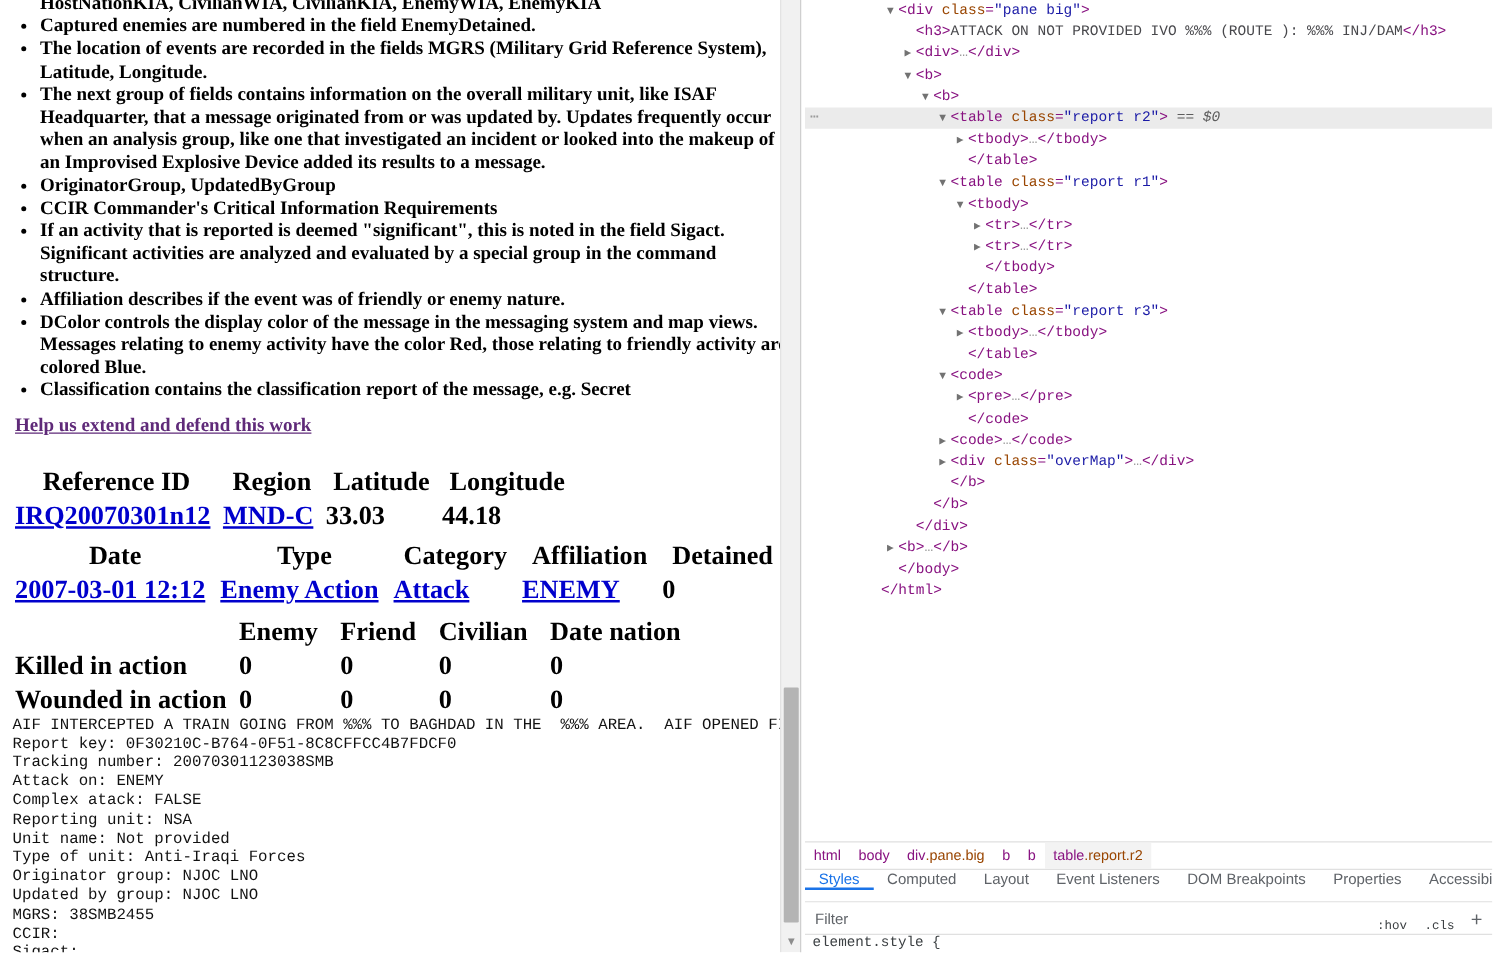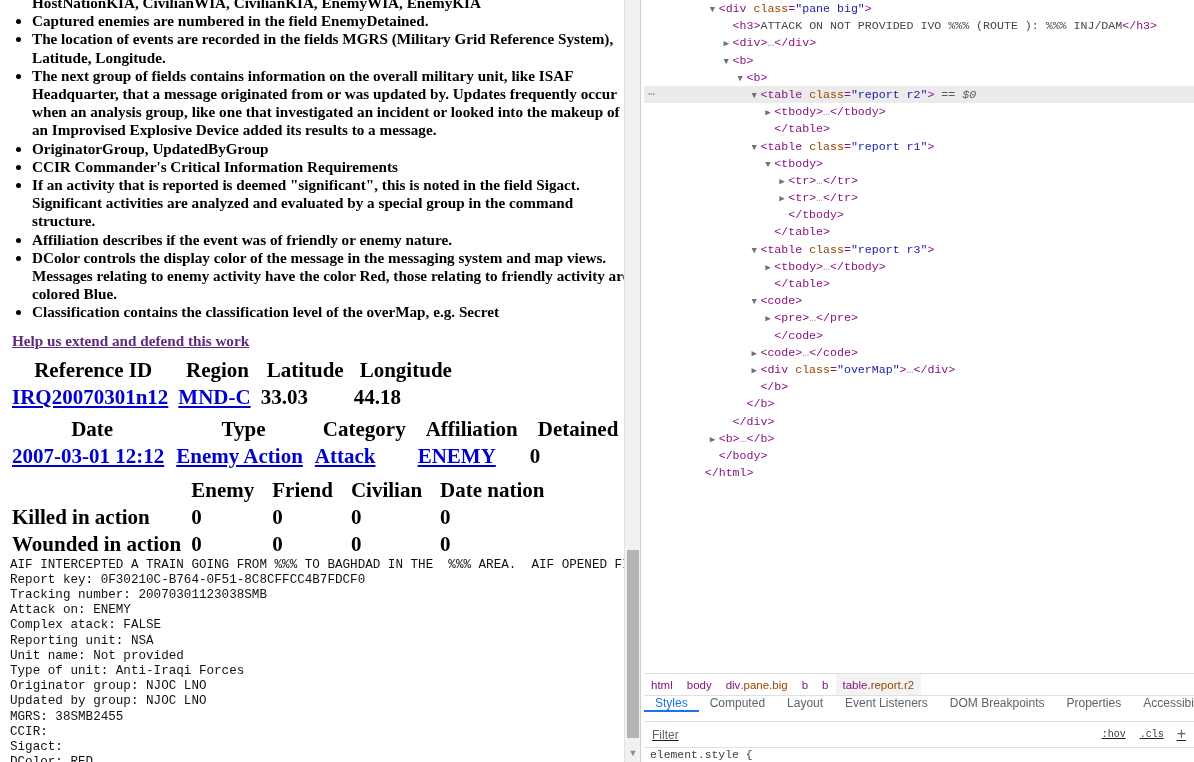--- a/index.html
+++ b/index.html
@@ -34,21 +34,21 @@
     color: #000000;
   }
   ul.bullets { margin: 0; padding-left: 26px; list-style: disc; }
   ul.bullets > li { margin: 0 0 0 0; padding: 0; }
   .pre-line { margin: 0 0 0 26px; }
 
   a.lnk { color: #0000cc; text-decoration: underline; }
 
   .helplink {
     display: inline-block;
-    margin: 10px 0 5px 6px;
+    margin: 10px 0 20px 6px;
     font-family: "Liberation Serif", serif;
     font-weight: bold;
     font-size: 15.2px;
     color: #5f2a79;
     text-decoration: underline;
   }
 
   table.report {
     font-family: "Liberation Serif", serif;
     font-weight: bold;
@@ -206,25 +206,24 @@
     color: #5f6368;
     white-space: nowrap;
     border-bottom: 2px solid transparent;
   }
   .dt-tab.active { color: #1a73e8; border-bottom: 2px solid #1a73e8; }
 
   
   #dt-filter {
     flex: 0 0 26px;
     height: 26px;
-    display: flex; align-items: center;
+    display: flex; align-items: flex-end;
     border-bottom: 1px solid #e0e0e0;
     background: #ffffff;
     overflow: hidden;
-    text-decoration: underline;
   }
   #filter-input {
     flex: 1 1 auto;
     border: none; outline: none;
     background: transparent;
     font-family: "Liberation Sans", sans-serif;
     font-size: 12px;
     color: #202124;
     padding: 0 8px;
     height: 24px;
@@ -263,21 +262,21 @@
         <div class="pre-line">HostNationKIA, CivilianWIA, CivilianKIA, EnemyWIA, EnemyKIA</div>
         <ul class="bullets" id="bullets">
             <li>Captured enemies are numbered in the field EnemyDetained.</li>
             <li>The location of events are recorded in the fields MGRS (Military Grid Reference System), Latitude, Longitude.</li>
             <li>The next group of fields contains information on the overall military unit, like ISAF Headquarter, that a message originated from or was updated by. Updates frequently occur when an analysis group, like one that investigated an incident or looked into the makeup of an Improvised Explosive Device added its results to a message.</li>
             <li>OriginatorGroup, UpdatedByGroup</li>
             <li>CCIR Commander's Critical Information Requirements</li>
             <li>If an activity that is reported is deemed "significant", this is noted in the field Sigact. Significant activities are analyzed and evaluated by a special group in the command structure.</li>
             <li>Affiliation describes if the event was of friendly or enemy nature.</li>
             <li>DColor controls the display color of the message in the messaging system and map views. Messages relating to enemy activity have the color Red, those relating to friendly activity are colored Blue.</li>
-            <li>Classification contains the classification level of the overMap, e.g. Secret</li>
+            <li>Classification contains the classification report of the message, e.g. Secret</li>
           </ul>
       </div>
 
       <a href="#" class="helplink">Help us extend and defend this work</a>
 
       <table class="report r2">
         <tbody>
           <tr>
             <th>Reference ID</th>
             <th>Region</th>

